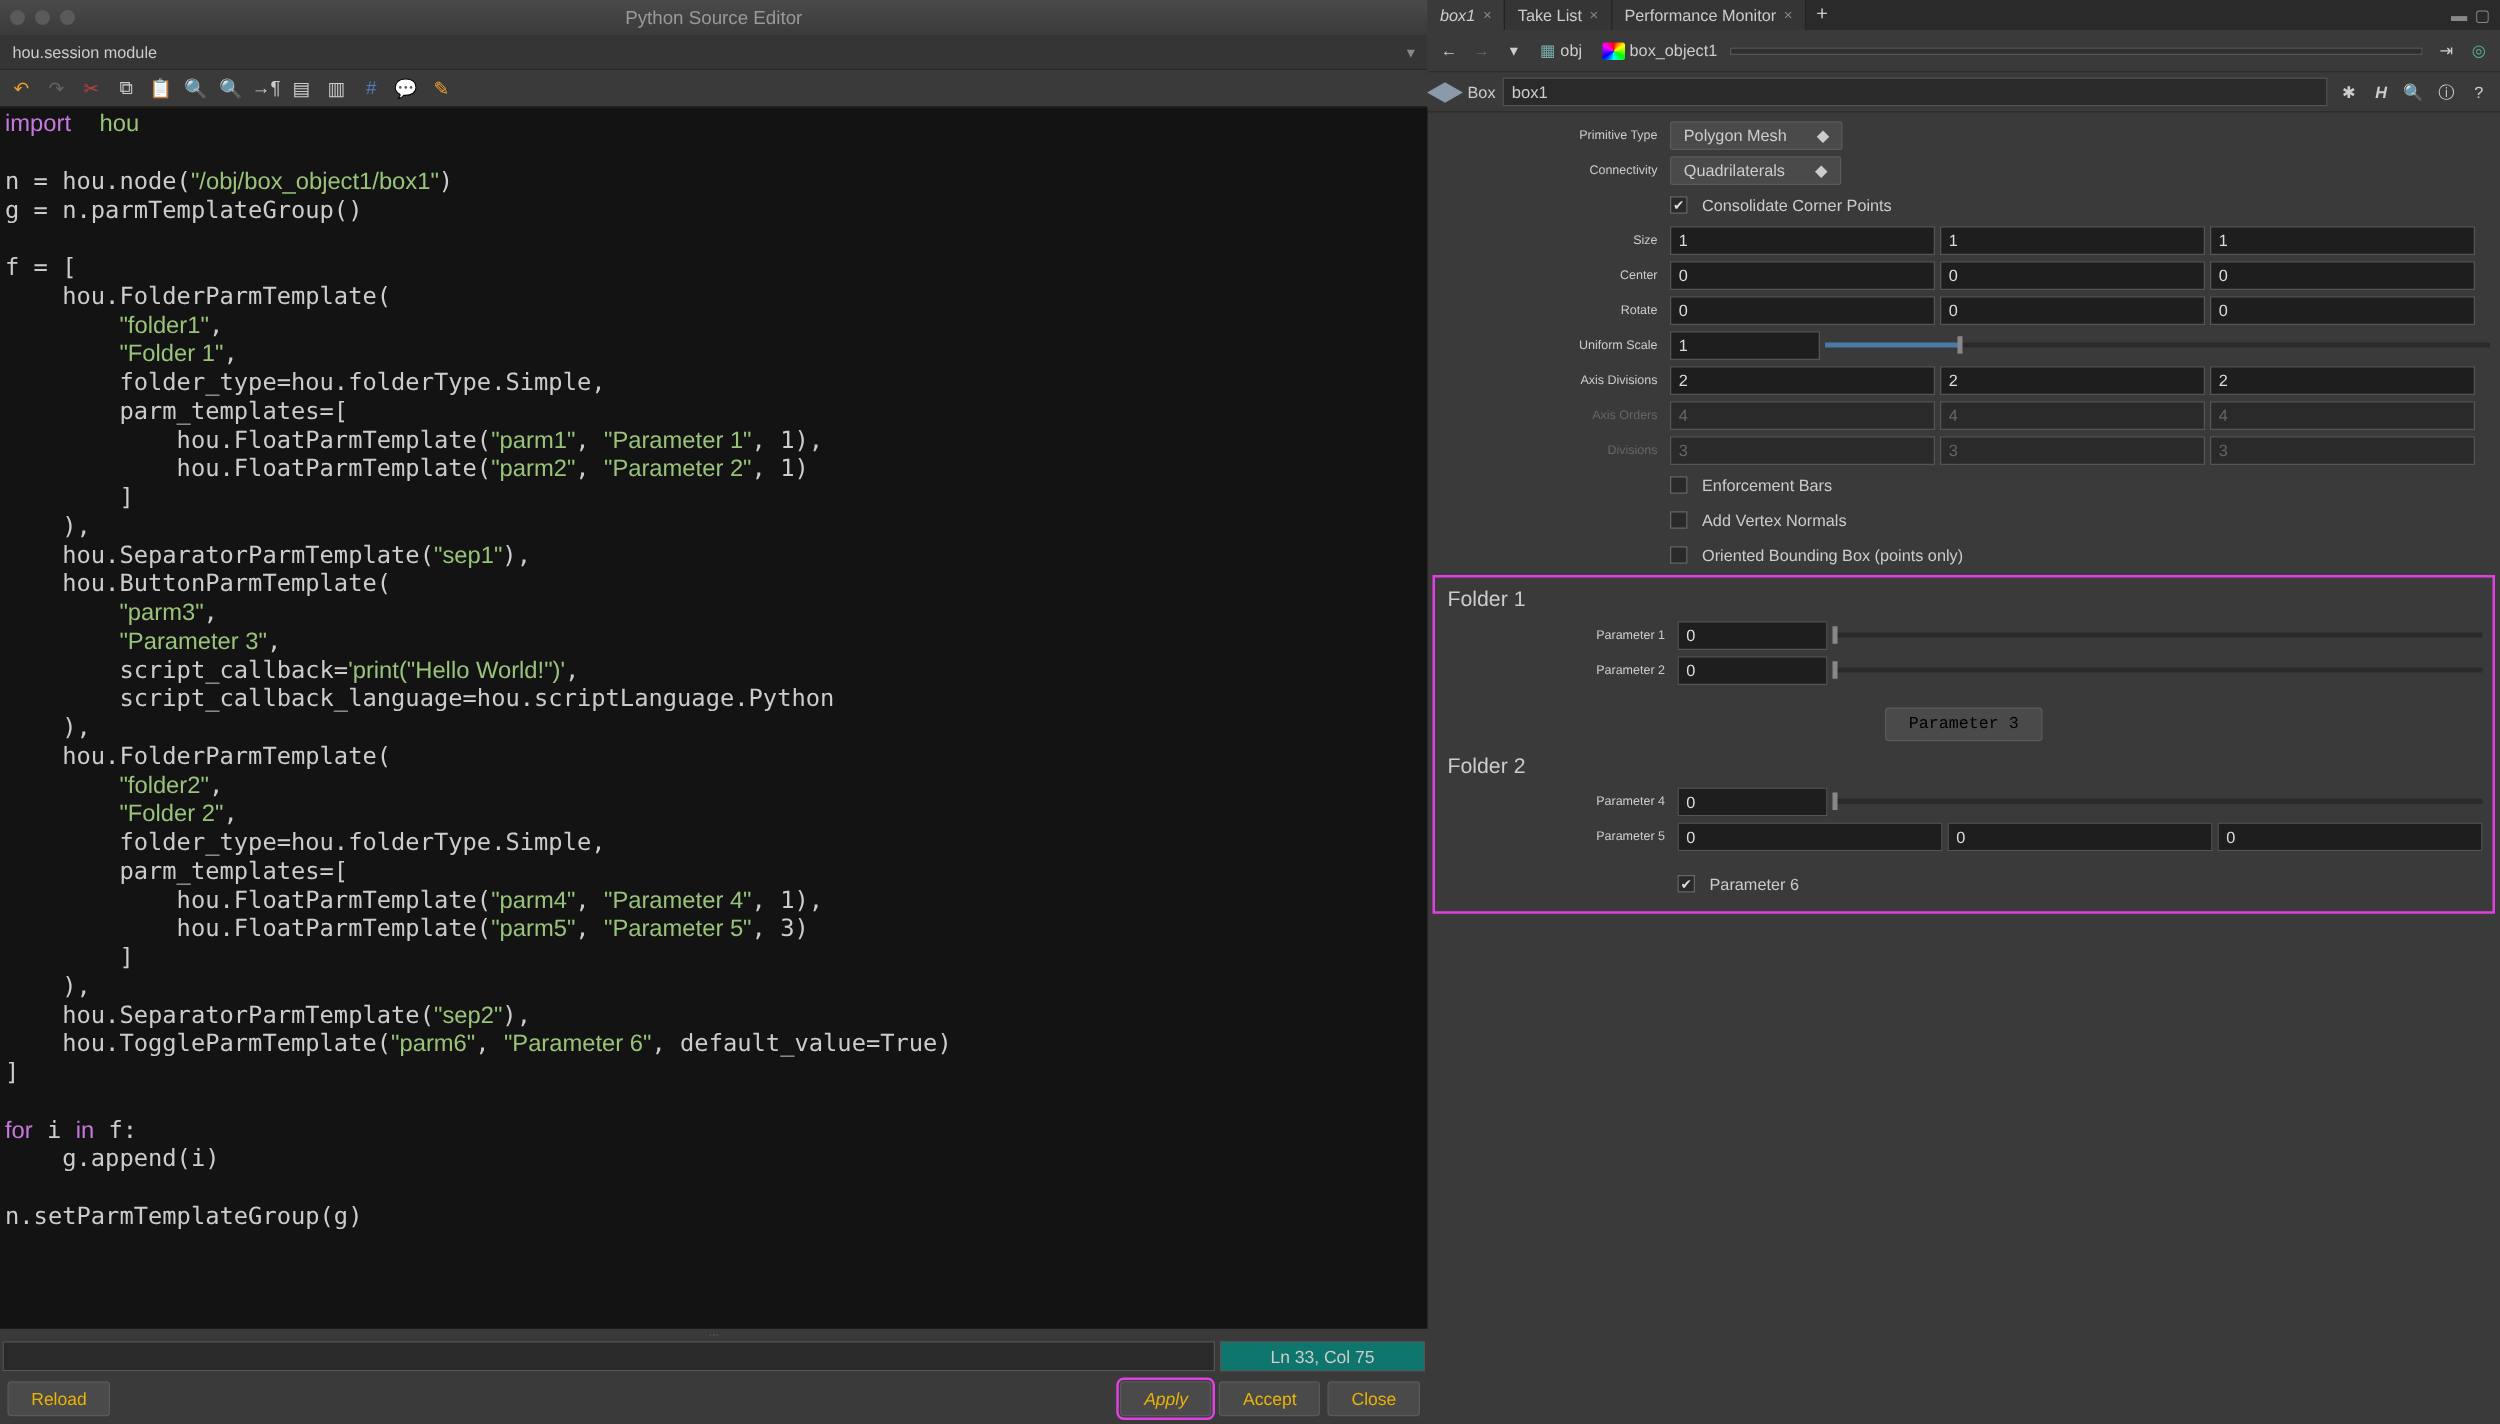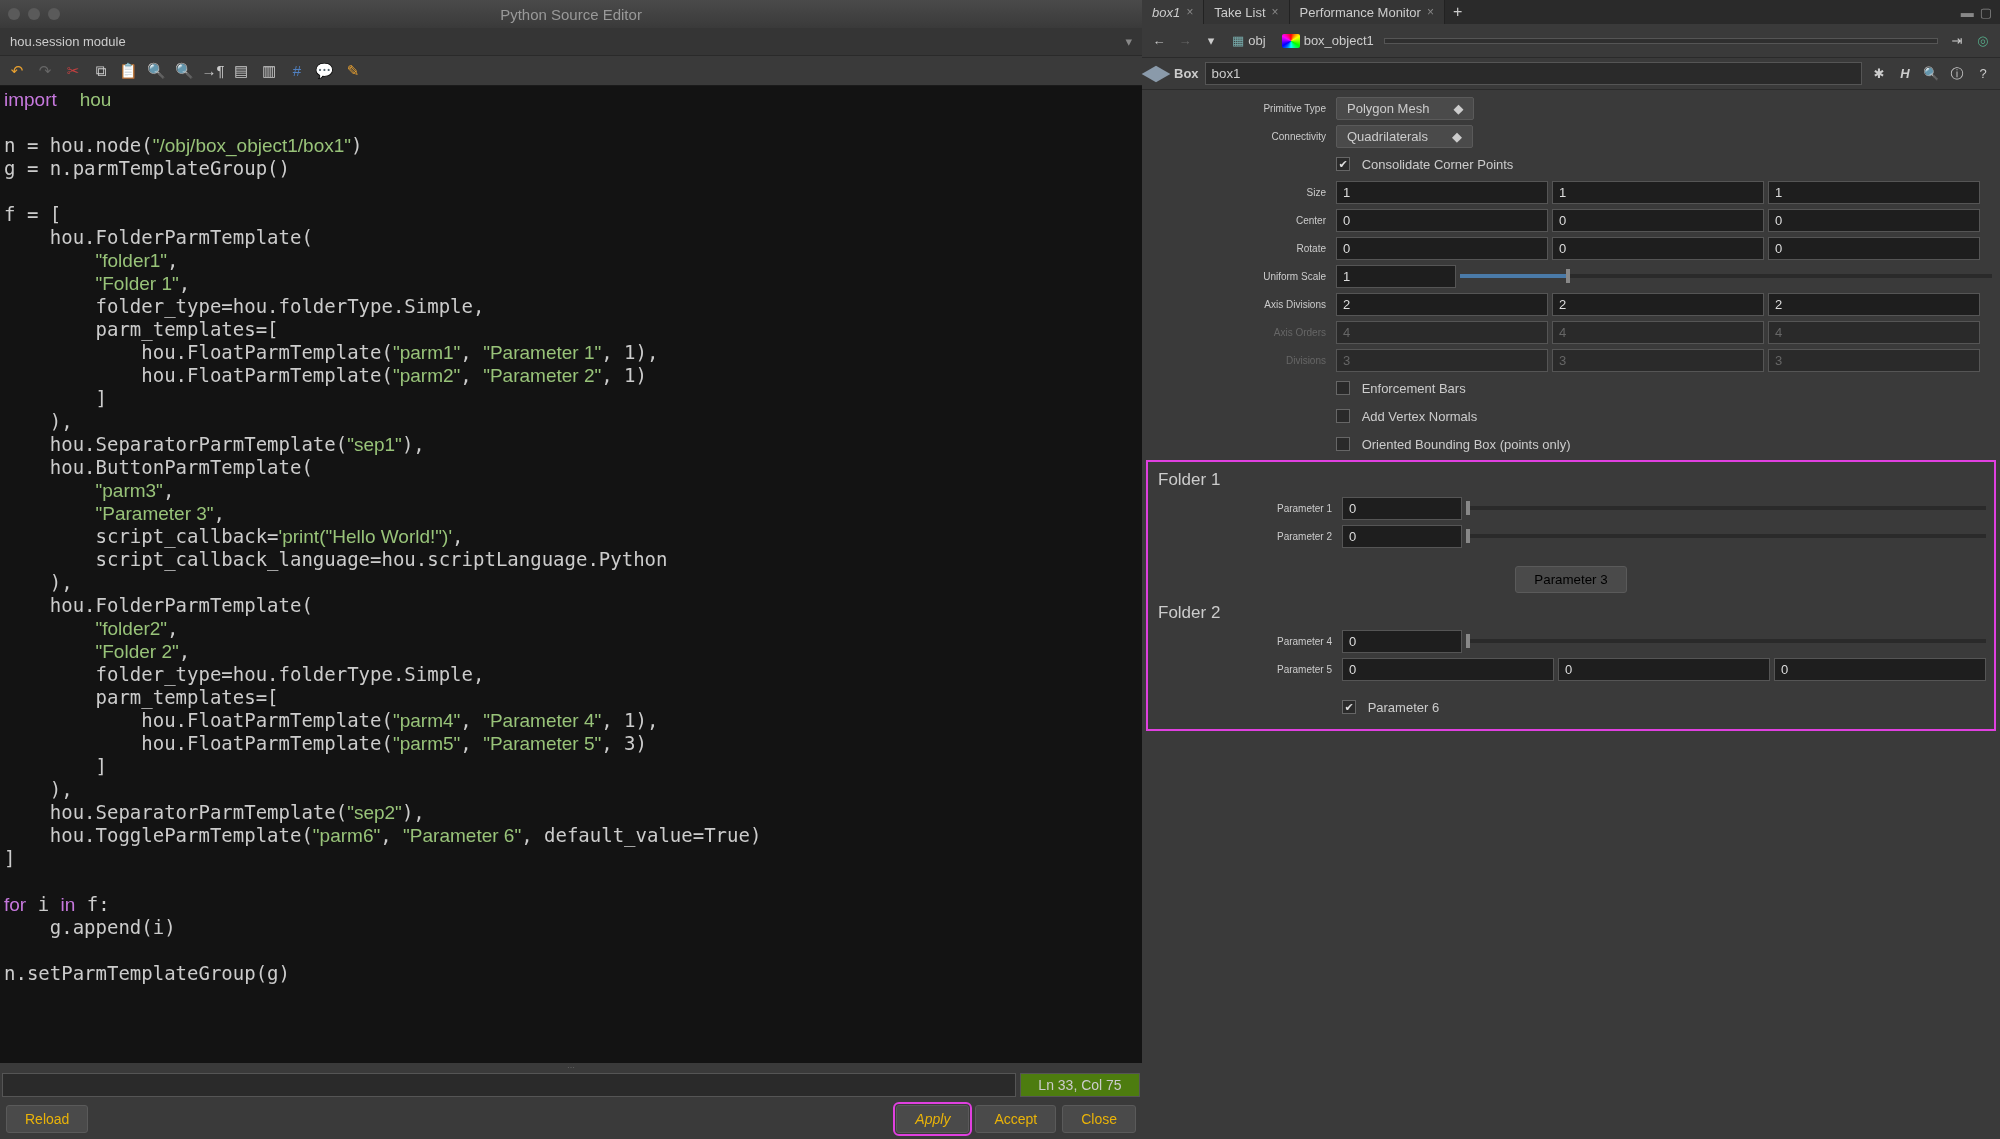--- a/index.html
+++ b/index.html
@@ -20,21 +20,21 @@
 .tool-ico { width: 22px; height: 22px; display: flex; align-items: center; justify-content: center; font-size: 15px; cursor: pointer; }
 
 .code-area { flex: 1; background: #131313; font-family: "Menlo","Consolas",monospace; font-size: 19px; line-height: 23px; padding: 2px 4px; white-space: pre; overflow: hidden; color: #ccc; position: relative; }
 .tok-kw { color: #c678dd; }
 .tok-mod { color: #98c379; }
 .tok-str { color: #98c379; }
 
 .drag-handle { height: 8px; background: #3a3a3a; display:flex; align-items:center; justify-content:center; color:#666; font-size:8px;}
 .status-input-row { height: 28px; display: flex; }
 .status-input { flex: 1; background: #2a2a2a; border: 1px solid #555; margin: 2px; }
-.status-pos { width: 120px; background: #4d7c0f; border: 1px solid #555; margin: 2px; display:flex; align-items:center; justify-content:center; font-size: 14px; }
+.status-pos { width: 164px; background: #0f766e; border: 1px solid #555; margin: 2px; display:flex; align-items:center; justify-content:center; font-size: 14px; }
 
 .button-row { height: 40px; display: flex; align-items: center; padding: 4px 6px; gap: 6px; }
 .btn { background: #4a4a4a; border: 1px solid #5a5a5a; color: #eab308; padding: 5px 18px; border-radius: 3px; cursor: pointer; font-size: 14px; }
 .btn.highlight { outline: 2px solid #e040e0; outline-offset: 1px; font-style: italic; }
 .spacer { flex: 1; }
 
 
 .right-panel { flex: 1; background: #3a3a3a; display: flex; flex-direction: column; }
 .tabs-row { height: 24px; background: #2a2a2a; display: flex; align-items: stretch; }
 .tab { padding: 3px 10px; background: #353535; border-right: 1px solid #222; display: flex; align-items: center; gap: 6px; font-size: 13px; }
@@ -43,21 +43,21 @@
 .tab-add { padding: 0 8px; display:flex;align-items:center; color:#ccc; cursor:pointer; font-size:16px;}
 .win-ctrl { margin-left: auto; display:flex; align-items:center; gap:6px; padding:0 8px; color:#888;}
 
 .nav-row { height: 34px; background: #3a3a3a; display: flex; align-items: center; padding: 0 6px; gap: 4px; border-bottom: 1px solid #2a2a2a; }
 .nav-btn { width: 22px; height: 22px; display:flex; align-items:center; justify-content:center; cursor:pointer; color:#ccc; }
 .path-seg { display:flex; align-items:center; gap:4px; padding: 2px 6px; }
 .path-field { flex:1; background:#2f2f2f; border:1px solid #555; padding:2px 6px; margin-right:4px;}
 .colorchip { width:18px; height:14px; background: conic-gradient(red,yellow,lime,cyan,blue,magenta,red); border-radius:2px; }
 
 .node-row { height: 32px; background: #3a3a3a; display:flex; align-items:center; padding:0 6px; gap:6px; border-bottom:1px solid #2a2a2a;}
-.node-type { font-weight:bold; }
+.node-type { font-weight:normal; }
 .node-name-input { flex:1; background:#2a2a2a; border:1px solid #555; padding:3px 6px; color:#ccc; }
 .node-icons { display:flex; gap:4px; }
 .node-icons span { width:22px; height:22px; display:flex;align-items:center;justify-content:center; cursor:pointer;}
 
 .params { padding: 4px 0; overflow-y: auto; flex:1; }
 .prm-row { display:flex; align-items:center; min-height:28px; padding: 1px 8px; }
 .prm-label { width: 186px; text-align:right; padding-right:10px; font-size:10px; }
 .prm-label.disabled { color:#666; }
 .prm-ctrl { flex:1; display:flex; gap:4px; align-items:center; }
 .prm-input { background:#1e1e1e; border:1px solid #555; color:#ddd; padding:3px 6px; font-size:13px; }
@@ -66,21 +66,21 @@
 .prm-input.small { width:120px; }
 .prm-select { background:#4a4a4a; border:1px solid #5a5a5a; padding:3px 10px; display:flex; align-items:center; gap:24px; border-radius:2px;}
 .slider { flex:1; height:4px; background:#2a2a2a; position:relative; }
 .slider .thumb { position:absolute; width:4px; height:14px; background:#888; top:-5px; left:0; }
 .slider.blue { background: linear-gradient(to right,#4a7aa8 20%,#2a2a2a 20%); }
 .chk { width:14px; height:14px; border:1px solid #666; background:#2a2a2a; display:inline-flex;align-items:center;justify-content:center; font-size:11px; }
 .chk.on::after { content:"✔"; color:#ddd; }
 
 .folder-box { border: 2px solid #e040e0; margin: 2px 4px; padding: 4px 0 8px 0; }
 .folder-hdr { padding: 4px 10px; font-size:17px; }
-.param-btn { background:#4a4a4a; border:1px solid #5a5a5a; padding:5px 18px; border-radius:3px; margin: 6px auto; display:block;}
+.param-btn { background:#4a4a4a; border:1px solid #5a5a5a; padding:5px 18px; border-radius:3px; margin: 6px auto; display:block;font-family:Liberation Mono, monospace;}
 .sep { height: 10px; }
 
 .cube-ico { width:16px;height:16px; background:#8a9aaa; transform: rotate(45deg) skew(-15deg,-15deg); display:inline-block; margin-right:4px;}
 </style>
 </head>
 <body>
 
 <div class="app">
 
   <div class="left-panel">

